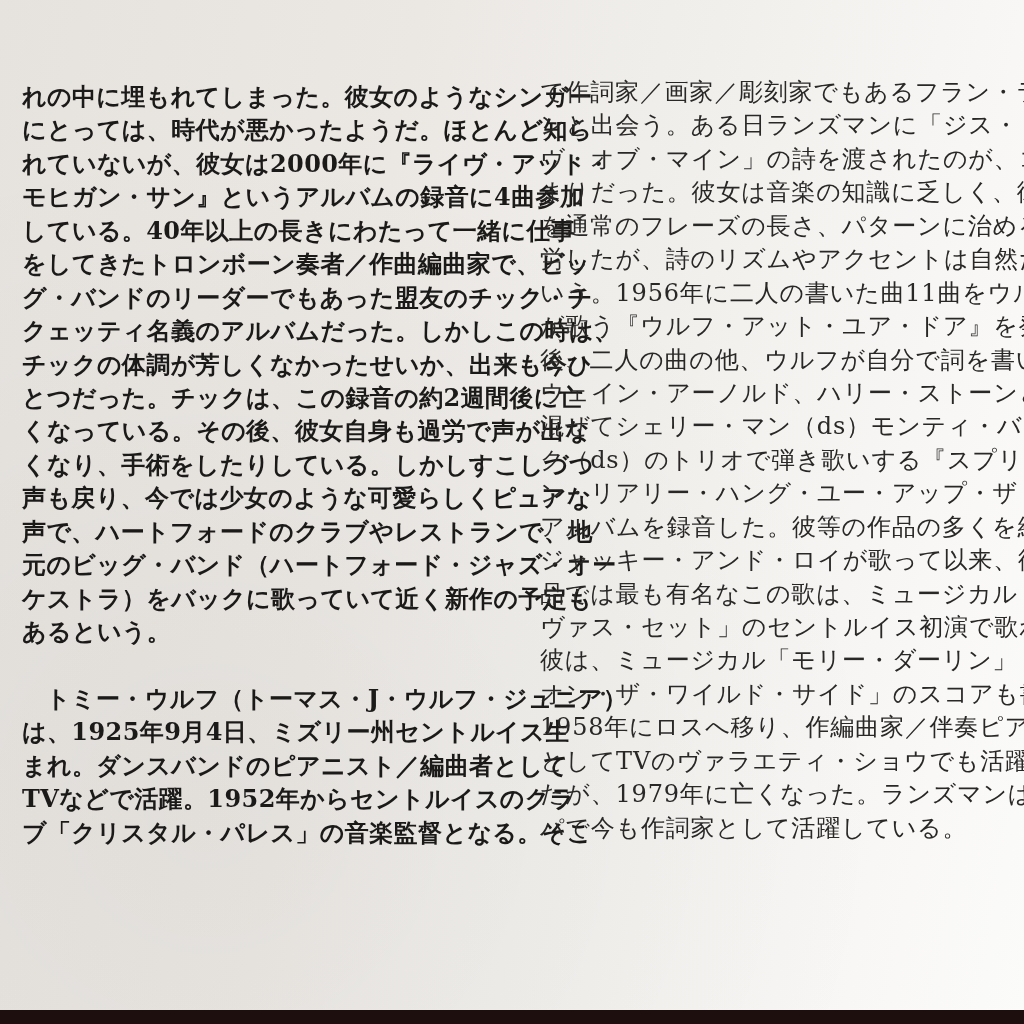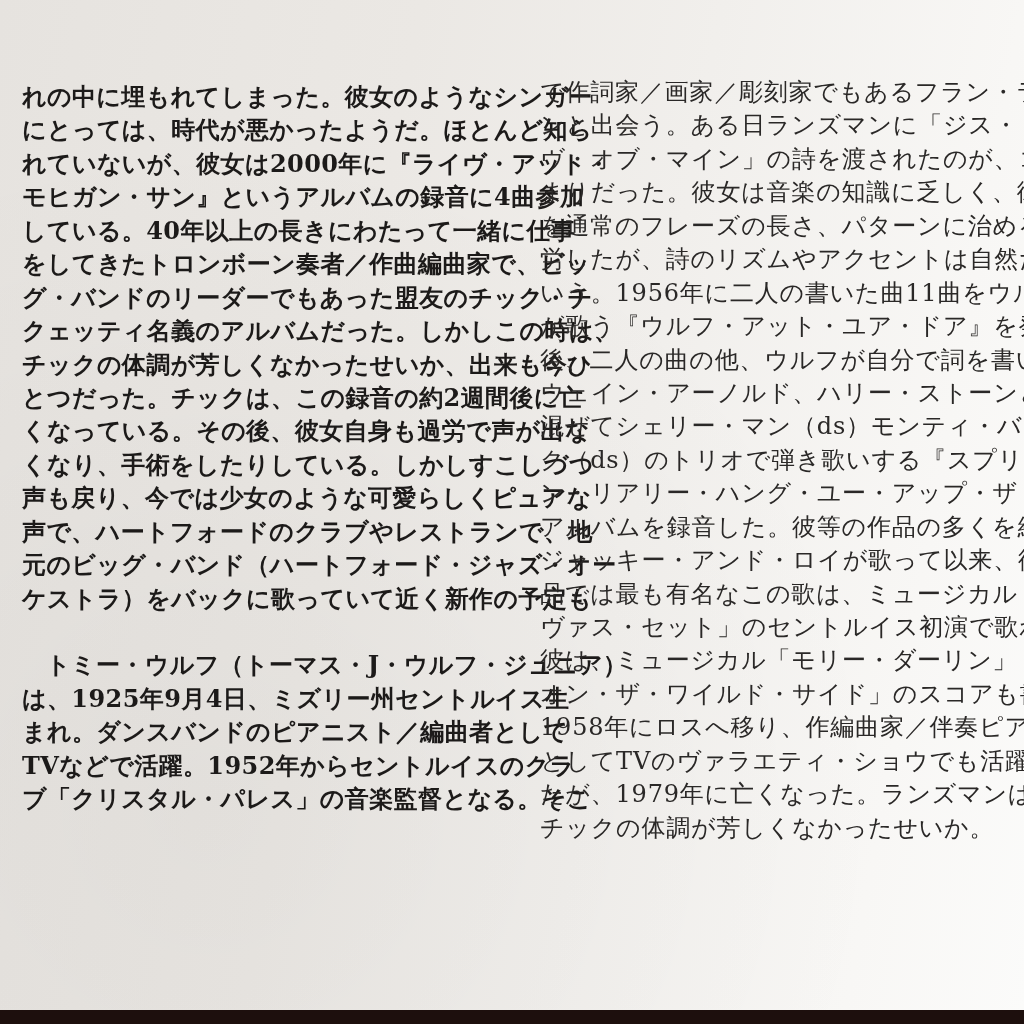--- a/index.html
+++ b/index.html
@@ -90,20 +90,21 @@
       <span class="line">グ・バンドのリーダーでもあった盟友のチック・チ</span>
       <span class="line">クェッティ名義のアルバムだった。しかしこの時は、</span>
       <span class="line">チックの体調が芳しくなかったせいか、出来も今ひ</span>
       <span class="line">とつだった。チックは、この録音の約2週間後に亡</span>
       <span class="line">くなっている。その後、彼女自身も過労で声が出な</span>
       <span class="line">くなり、手術をしたりしている。しかしすこしづつ</span>
       <span class="line">声も戻り、今では少女のような可愛らしくピュアな</span>
       <span class="line">声で、ハートフォードのクラブやレストランで、地</span>
       <span class="line">元のビッグ・バンド（ハートフォード・ジャズ・オー</span>
       <span class="line">ケストラ）をバックに歌っていて近く新作の予定も</span>
+      <span class="line">あるという。</span>
     </div>
     <span class="blank"></span>
     <div>
       <span class="line indent">トミー・ウルフ（トーマス・J・ウルフ・ジュニア）</span>
       <span class="line">は、1925年9月4日、ミズリー州セントルイス生</span>
       <span class="line">まれ。ダンスバンドのピアニスト／編曲者として</span>
       <span class="line">TVなどで活躍。1952年からセントルイスのクラ</span>
       <span class="line">ブ「クリスタル・パレス」の音楽監督となる。そこ</span>
     </div>
   </div>
@@ -124,17 +125,17 @@
     <span class="line">ン・リアリー・ハング・ユー・アップ・ザ・モスト』の</span>
     <span class="line">アルバムを録音した。彼等の作品の多くを紹介した</span>
     <span class="line">ジャッキー・アンド・ロイが歌って以来、彼等の作</span>
     <span class="line">品では最も有名なこの歌は、ミュージカル「ザ・ナー</span>
     <span class="line">ヴァス・セット」のセントルイス初演で歌われた。</span>
     <span class="line">彼は、ミュージカル「モリー・ダーリン」「ウォーク・</span>
     <span class="line">オン・ザ・ワイルド・サイド」のスコアも書いている。</span>
     <span class="line">1958年にロスへ移り、作編曲家／伴奏ピアニスト</span>
     <span class="line">としてTVのヴァラエティ・ショウでも活躍してい</span>
     <span class="line">たが、1979年に亡くなった。ランズマンはヨーロッ</span>
-    <span class="line">チックの体調が芳しくなかったせいか。</span>
+    <span class="line">パで今も作詞家として活躍している。</span>
   </div>
 </div>
 
 <div class="bottom-edge"></div>
 
 </body></html>

